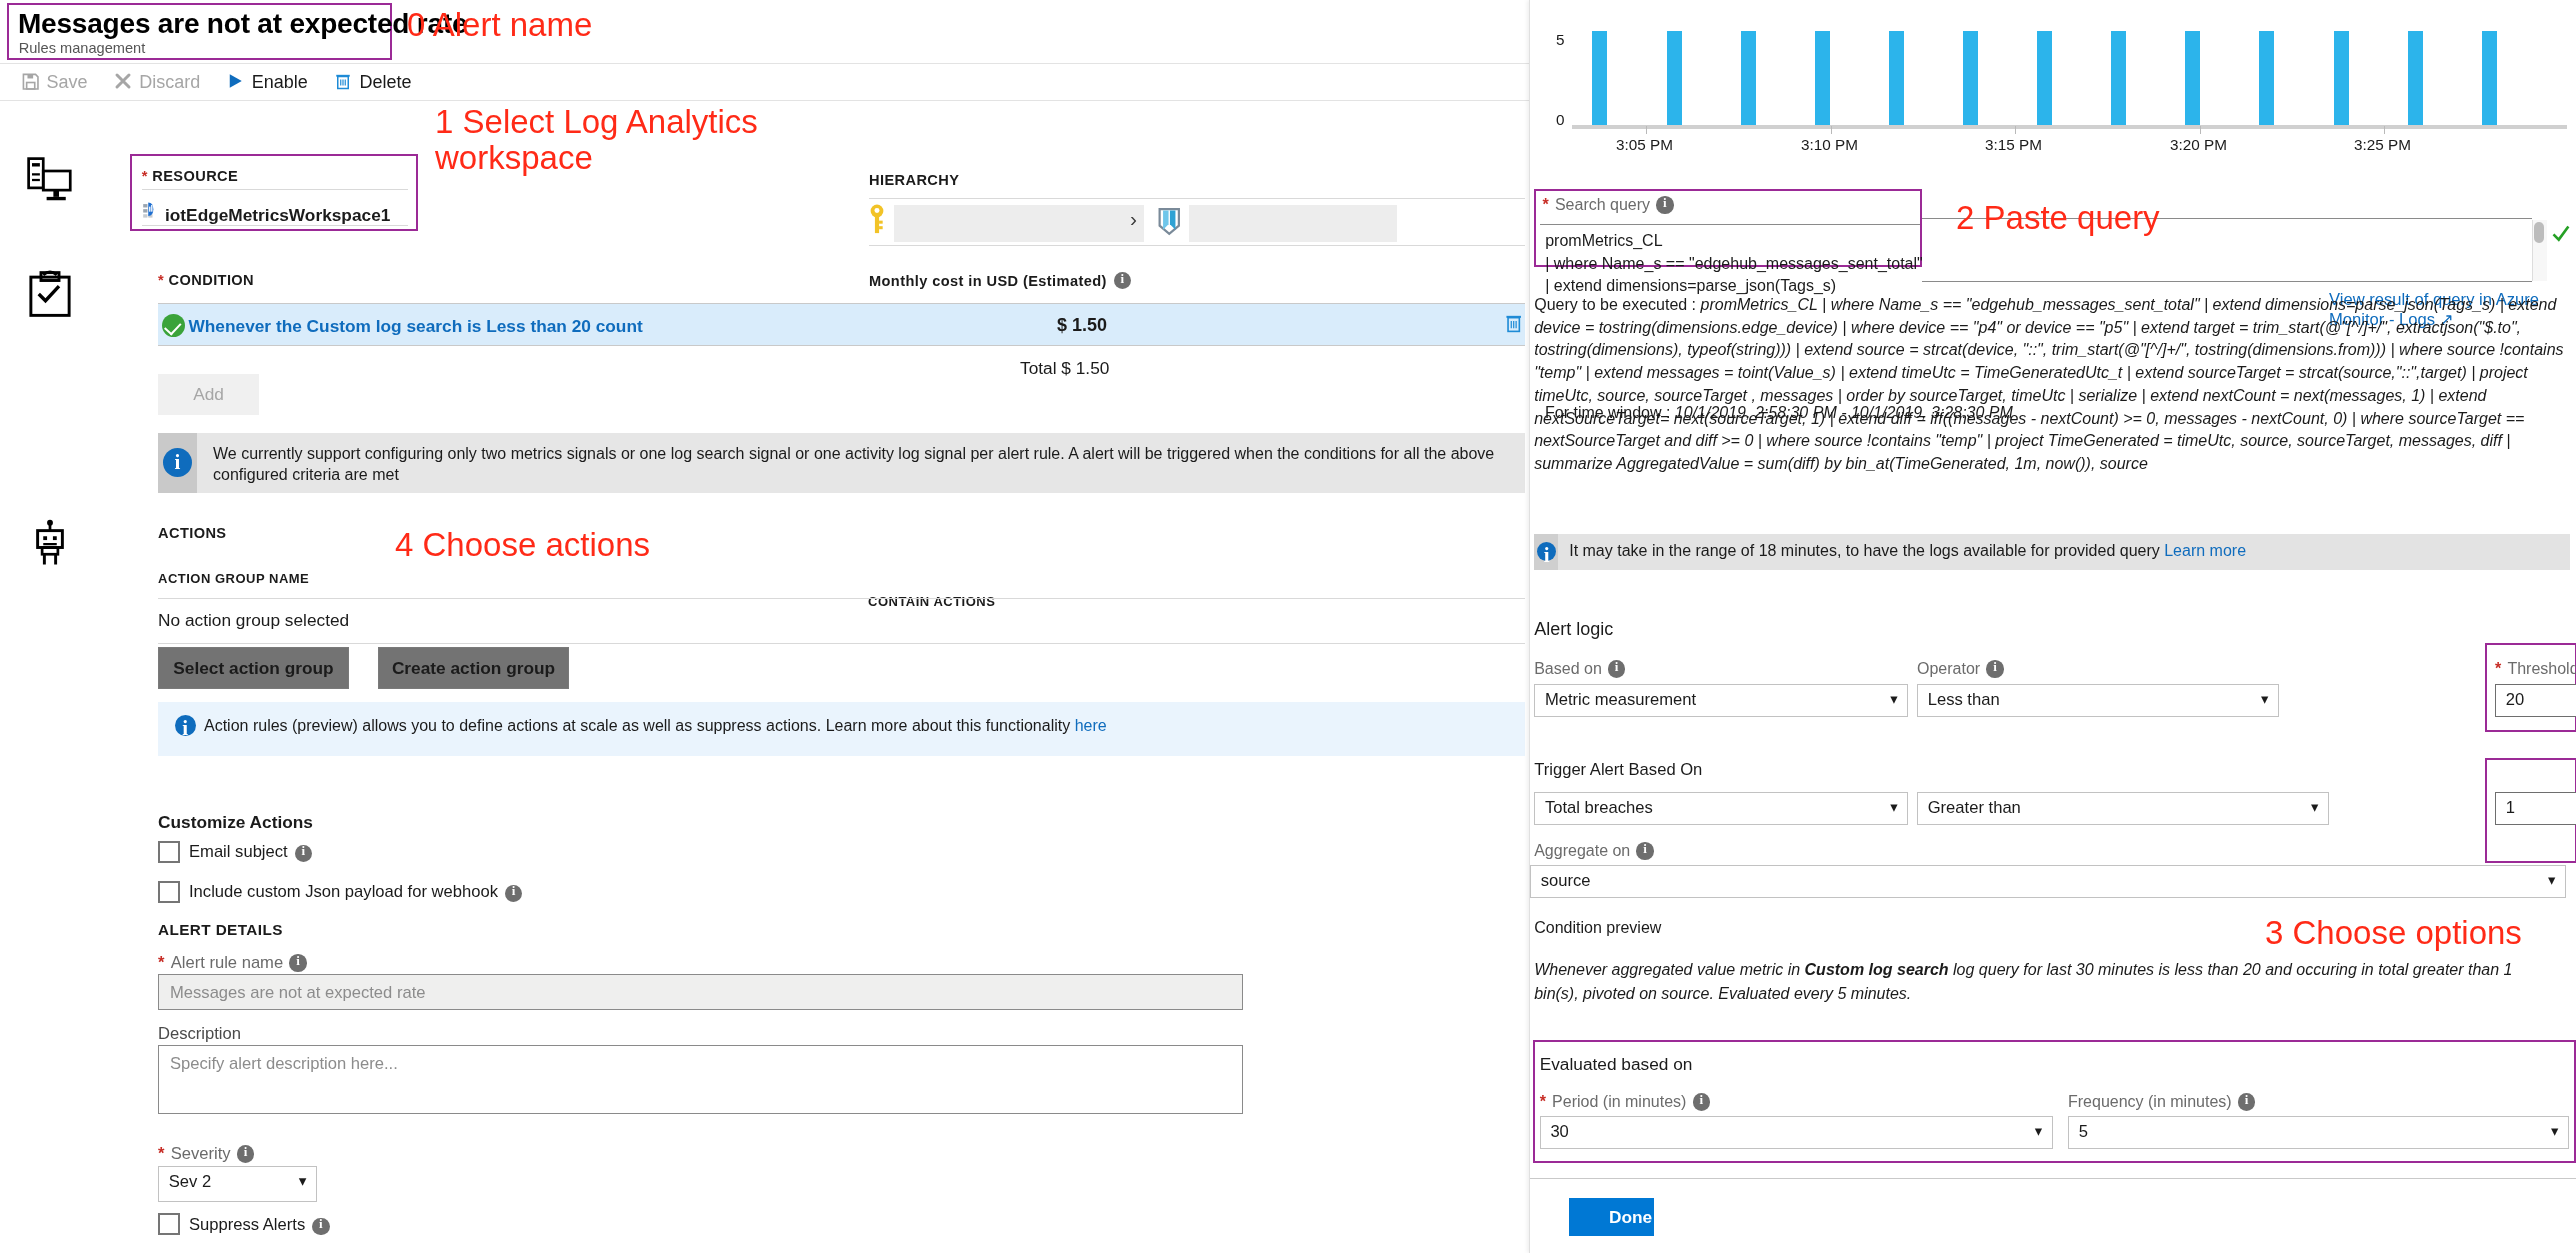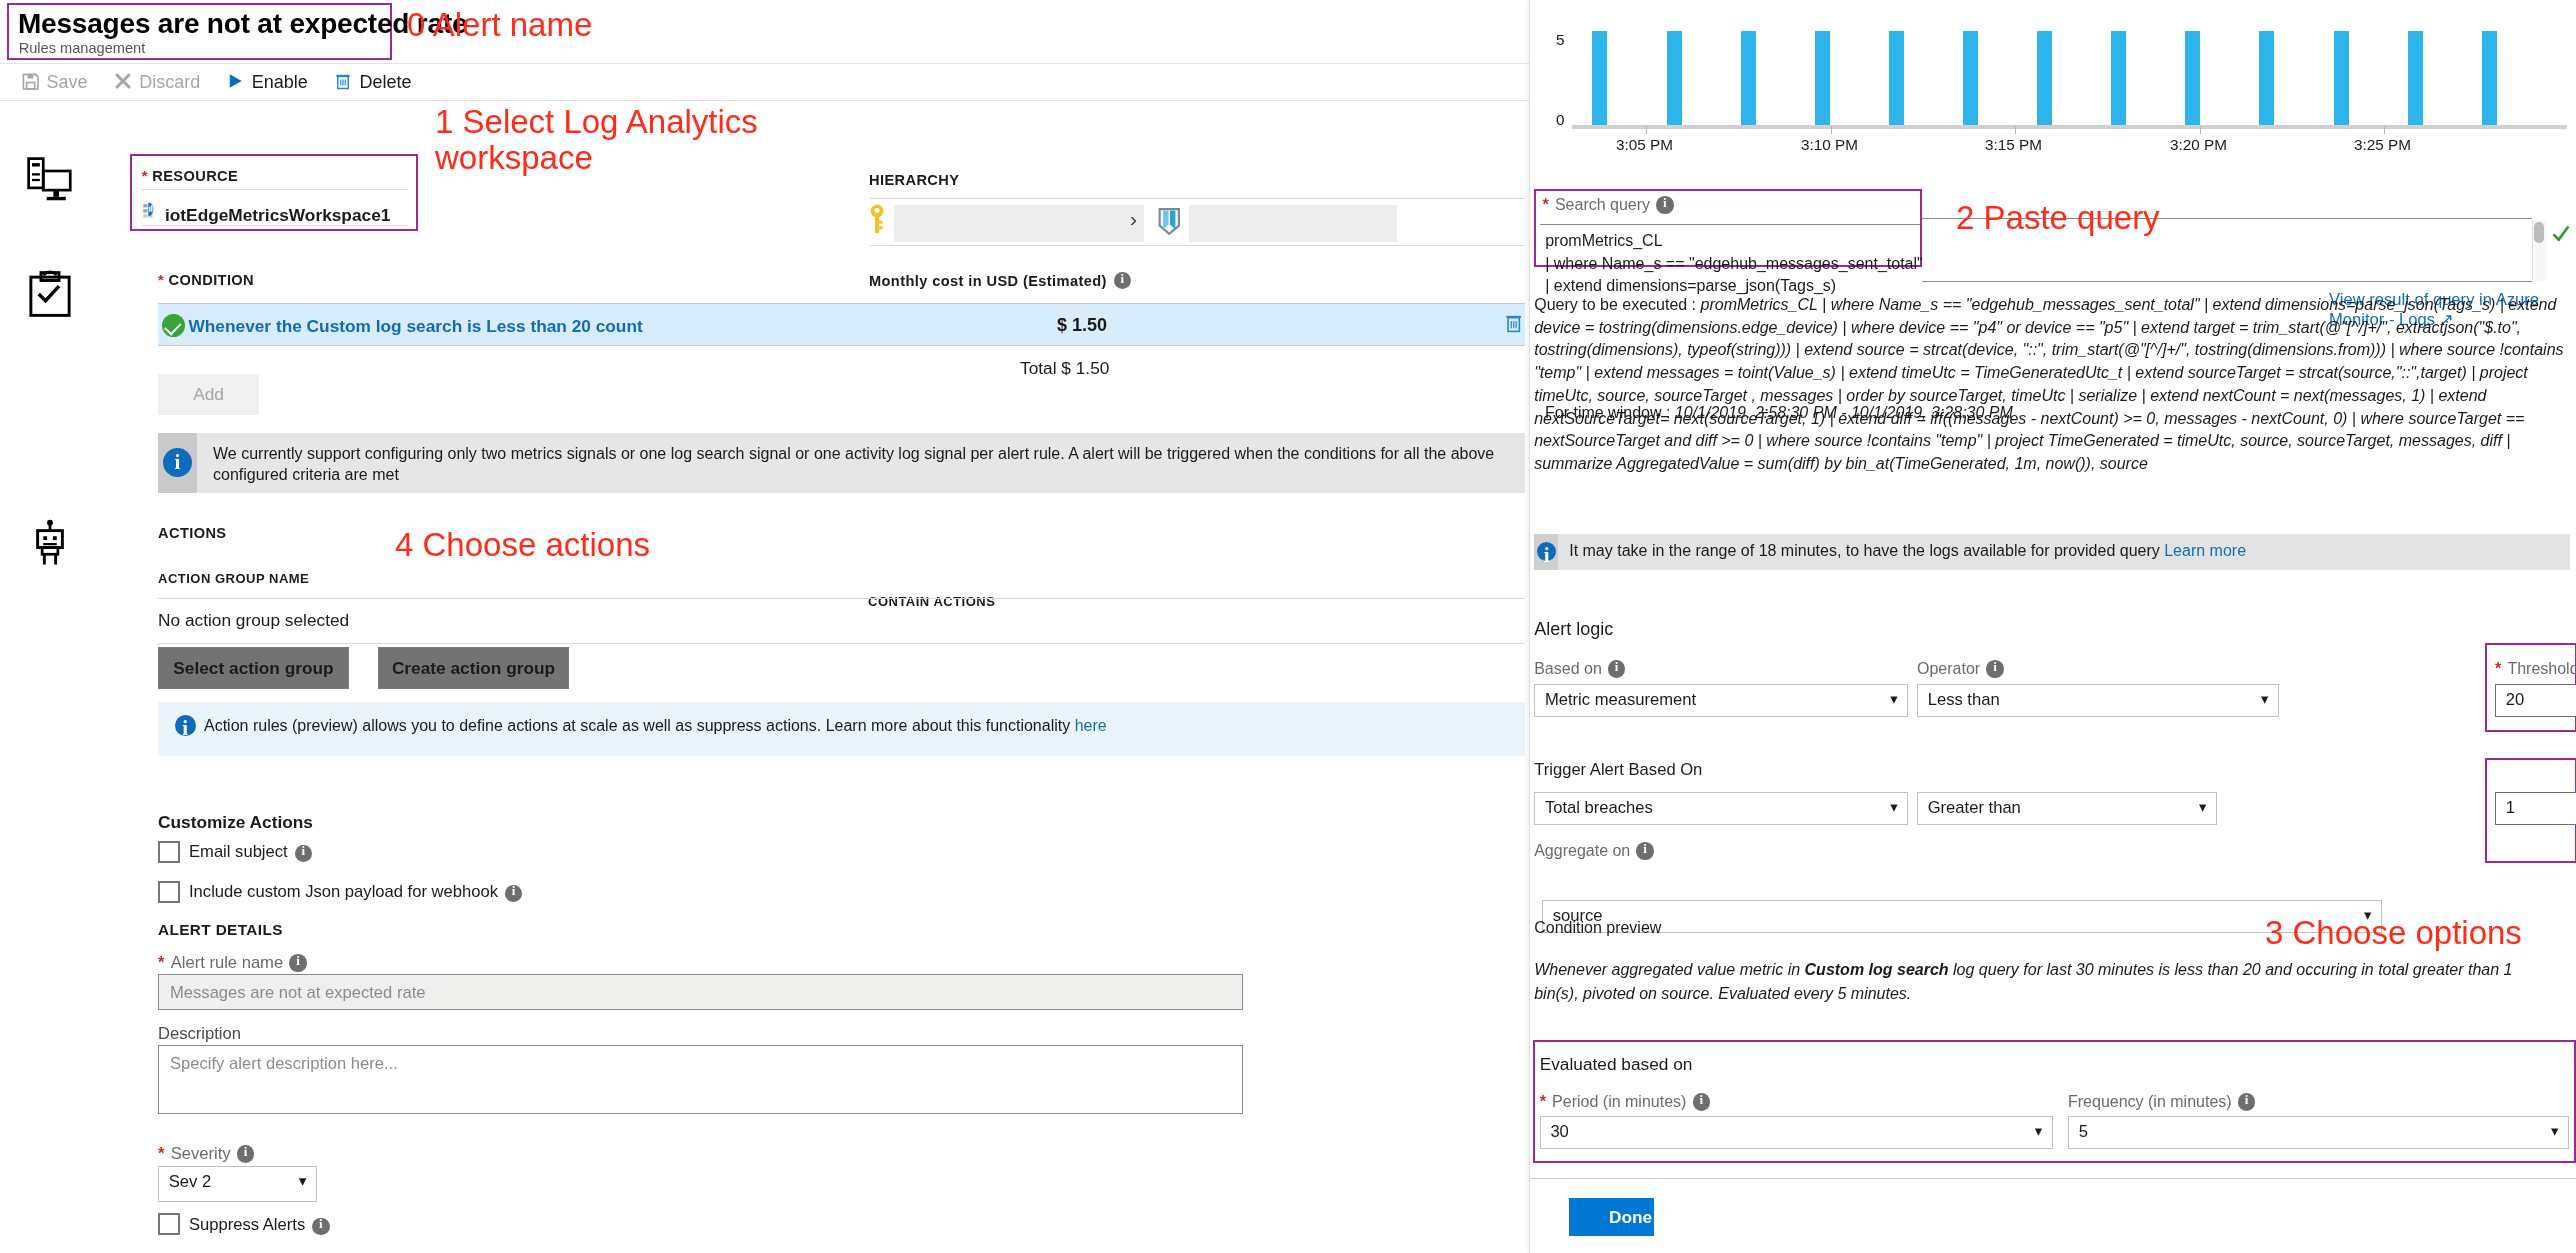--- a/index.html
+++ b/index.html
@@ -432,31 +432,31 @@
     </div>
     <div class="selbox" style="left:965px; top:684px; width:236px; height:33px; border:1.4px solid #6e6e6e; justify-content:flex-start;">20</div>
 
     <div class="al-hdr" style="top:760px; font-size:16.6px;">Trigger Alert Based On</div>
     <div class="grp-box" style="left:955px; top:758px; width:92px; height:105px;"></div>
 
     <div class="selbox" style="left:4.2px; top:792px; width:374px; height:33px;">
       <span>Total breaches</span>
       <span style="font-size:14.6px;">▾</span>
     </div>
-    <div class="selbox" style="left:387px; top:792px; width:300px; height:33px;">
+    <div class="selbox" style="left:387px; top:792px; width:412px; height:33px;">
       <span>Greater than</span>
       <span style="font-size:14.6px;">▾</span>
     </div>
     <div class="selbox" style="left:965px; top:792px; width:236px; height:33px; border:1.4px solid #6e6e6e; justify-content:flex-start;">1</div>
 
     <div class="fld-lbl" style="left:4.2px; top:842px; font-size:16px;">
       <span>Aggregate on</span>
         <span class="ibadge"></span>
     </div>
-    <div class="selbox" style="left:12px; top:865px; width:840px; height:33px;margin-top:35px;">
+    <div class="selbox" style="left:0; top:865px; width:1036px; height:33px;">
       <span>source</span>
       <span style="font-size:14.6px;">▾</span>
     </div>
 
     <div style="position:absolute; left:4.2px; top:919px; font-size:16px;">Condition preview</div>
     <div style="position:absolute; left:4.2px; top:958px; width:1020px; font-size:16px; line-height:1.5; font-style:italic;">
       <span>Whenever aggregated value metric in </span><b>Custom log search</b><span> log query for last 30 minutes is less than 20 and occuring in total greater than 1 bin(s), pivoted on source. Evaluated every 5 minutes.</span>
     </div>
 
     <div class="grp-box" style="left:2.8px; top:1040px; width:1043px; height:123px;"></div>

